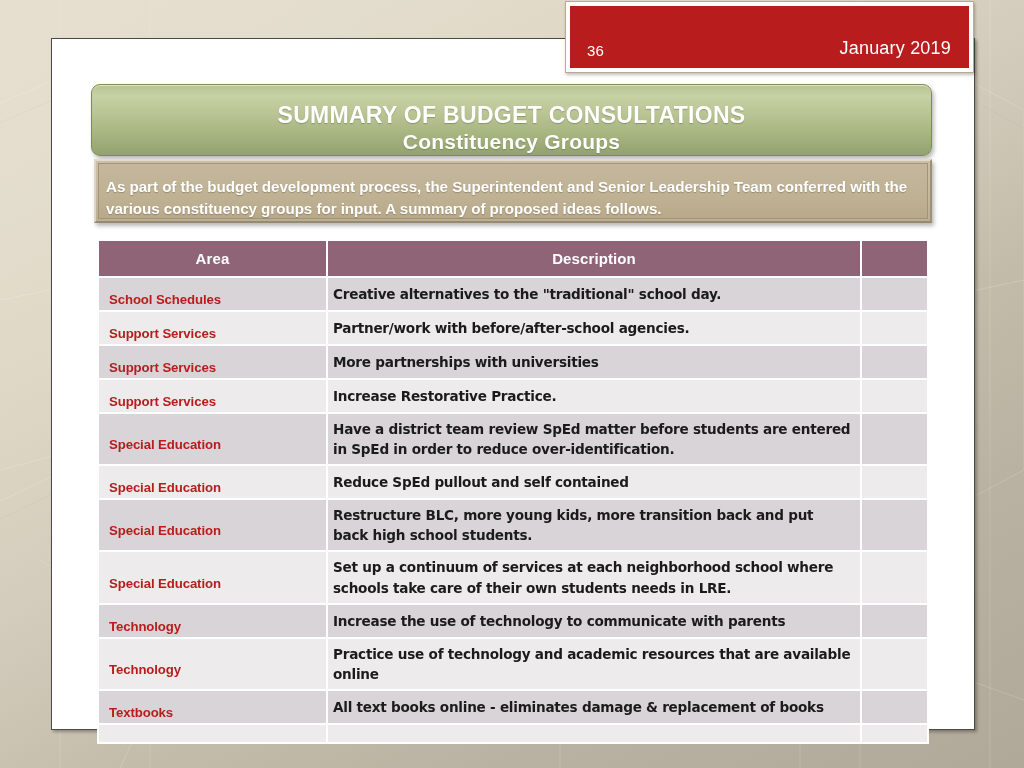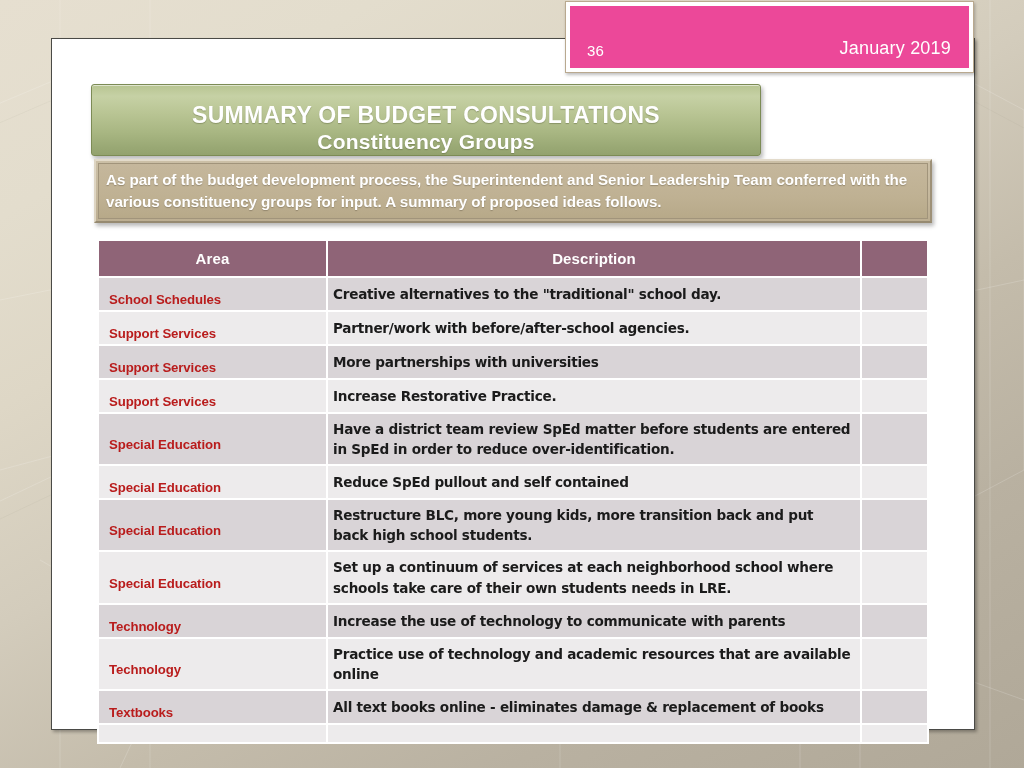--- a/index.html
+++ b/index.html
@@ -57,21 +57,21 @@
     height: 72px;
     background: #ffffff;
     border: 1px solid #b9a98f;
     box-sizing: border-box;
     padding: 4px;
     box-shadow: 1px 2px 3px rgba(0,0,0,.25);
   }
   #header-plate-inner {
     width: 100%;
     height: 100%;
-    background: #ec4899;
+    background: #b91c1c;
     position: relative;
   }
   #page-number {
     position: absolute;
     left: 17px;
     bottom: 9px;
     color: #ffffff;
     font-size: 15px;
     letter-spacing: .2px;
   }
@@ -82,25 +82,25 @@
     color: #ffffff;
     font-size: 18px;
     letter-spacing: .2px;
   }
 
   
   #title-banner {
     position: absolute;
     left: 39px;
     top: 45px;
-    width: 670px;
+    width: 841px;
     height: 72px;
     box-sizing: border-box;
     border: 1px solid #7c8b55;
-    border-radius: 3px;
+    border-radius: 9px;
     background: linear-gradient(to bottom,
         #b7c491 0%,
         #c6d1a5 16%,
         #b9c594 40%,
         #a8b682 68%,
         #9aa975 88%,
         #93a26e 100%);
     box-shadow: 2px 3px 4px rgba(0,0,0,.28),
                 inset 0 1px 0 rgba(255,255,255,.55);
     display: flex;
@@ -142,22 +142,21 @@
     box-shadow: 2px 3px 4px rgba(0,0,0,.28);
     padding: 2px;
   }
   #intro-inner {
     width: 100%;
     height: 100%;
     box-sizing: border-box;
     background: linear-gradient(to bottom, #c5b79c 0%, #bfb193 60%, #b7a989 100%);
     border: 1px solid #a1947b;
     display: flex;
-    align-items: center;
-    padding: 0 7px;
+    padding: 12px 7px;
   }
   #intro-text {
     color: #ffffff;
     font-size: 15.2px;
     font-weight: bold;
     line-height: 1.42;
     letter-spacing: -.05px;
     text-shadow: 0 1px 1px rgba(110,100,80,.5);
   }
 

